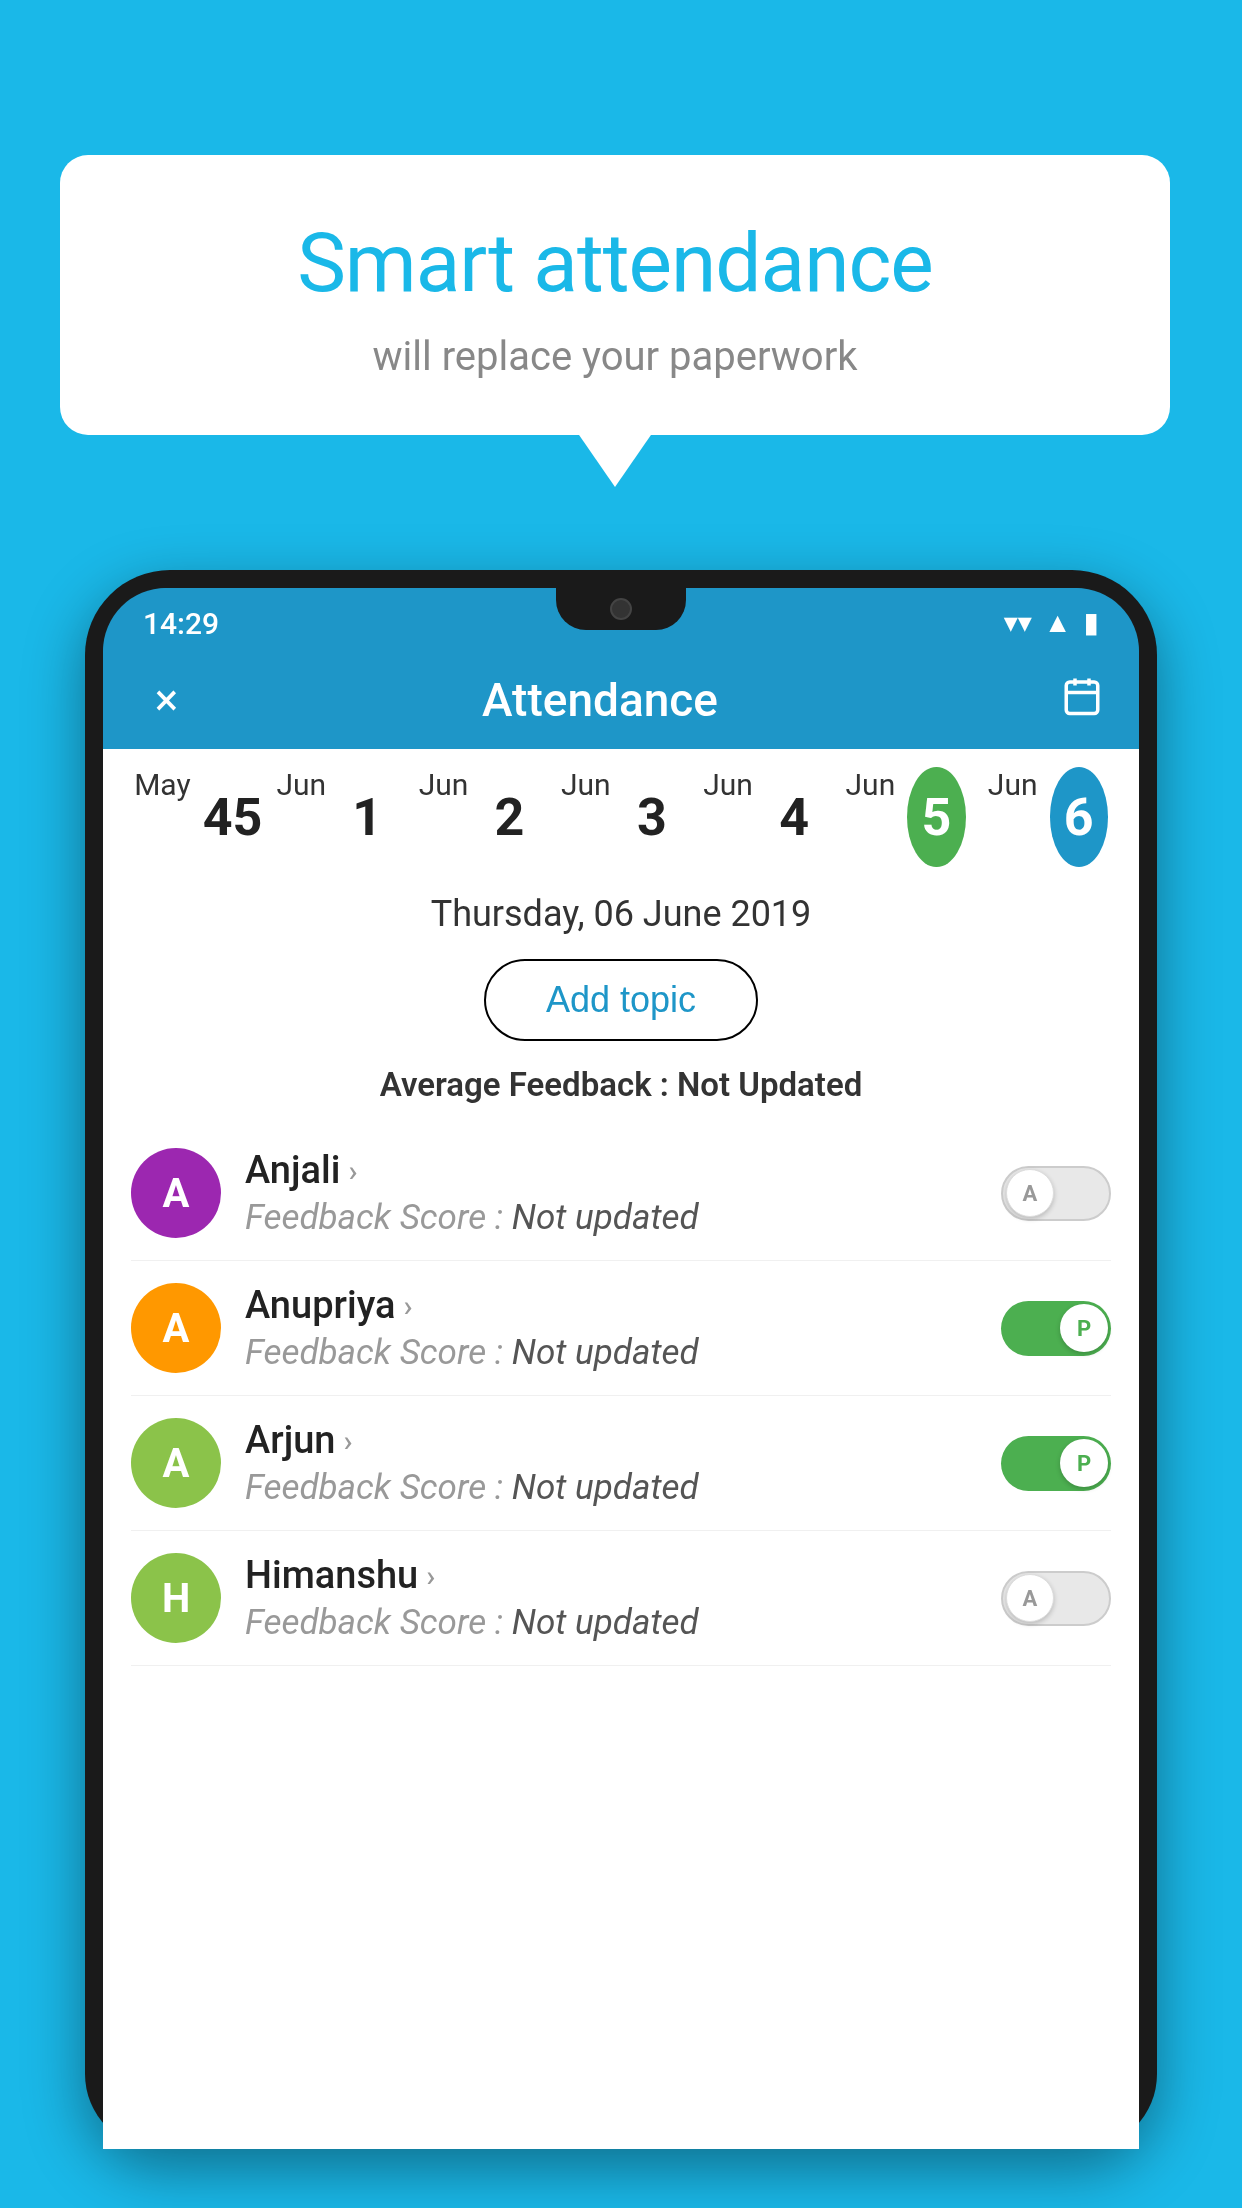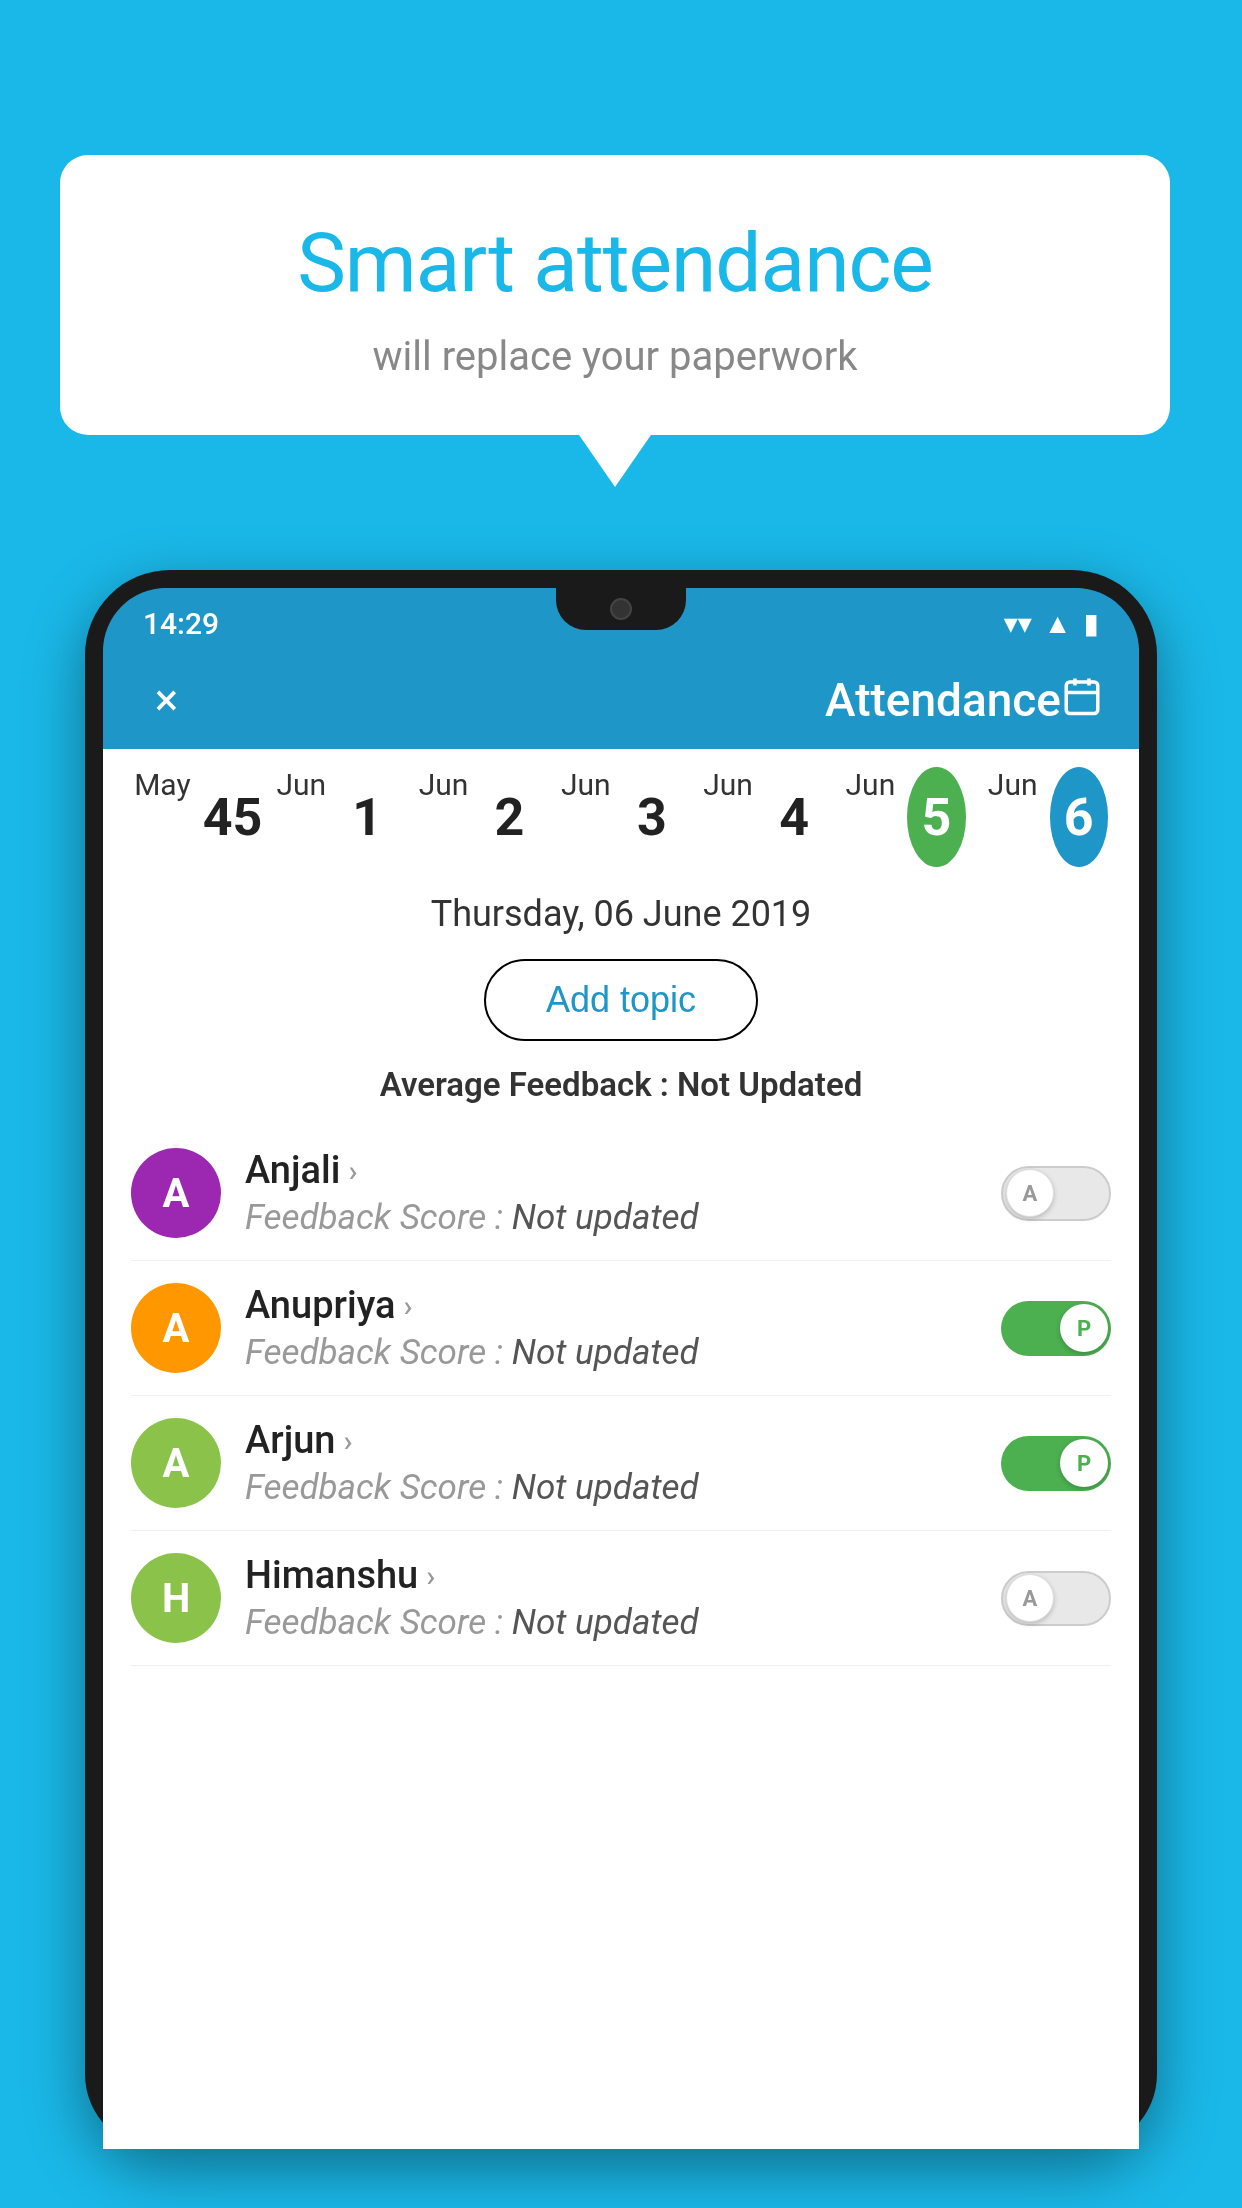--- a/index.html
+++ b/index.html
@@ -79,21 +79,21 @@
       background: #1e96c8;
       border-radius: 68px 68px 0 0;
       padding-top: 0;
     }
 
     
     .status-bar {
       background: #1e96c8;
       display: flex;
       justify-content: space-between;
-      align-items: center;
+      align-items: flex-start;
       padding: 18px 40px 10px;
       border-radius: 68px 68px 0 0;
       position: relative;
       gap: 24px;
     }
 
     .notch {
       position: absolute;
       top: 0;
       left: 50%;
@@ -142,21 +142,21 @@
       width: 55px;
       text-align: center;
       cursor: pointer;
     }
 
     .app-title {
       color: white;
       font-size: 46px;
       font-weight: 500;
       flex: 1;
-      text-align: right;
+      text-align: center;
       margin-left: -55px;
     }
 
     .calendar-btn {
       color: white;
       font-size: 38px;
     }
 
     
     .phone-content {

